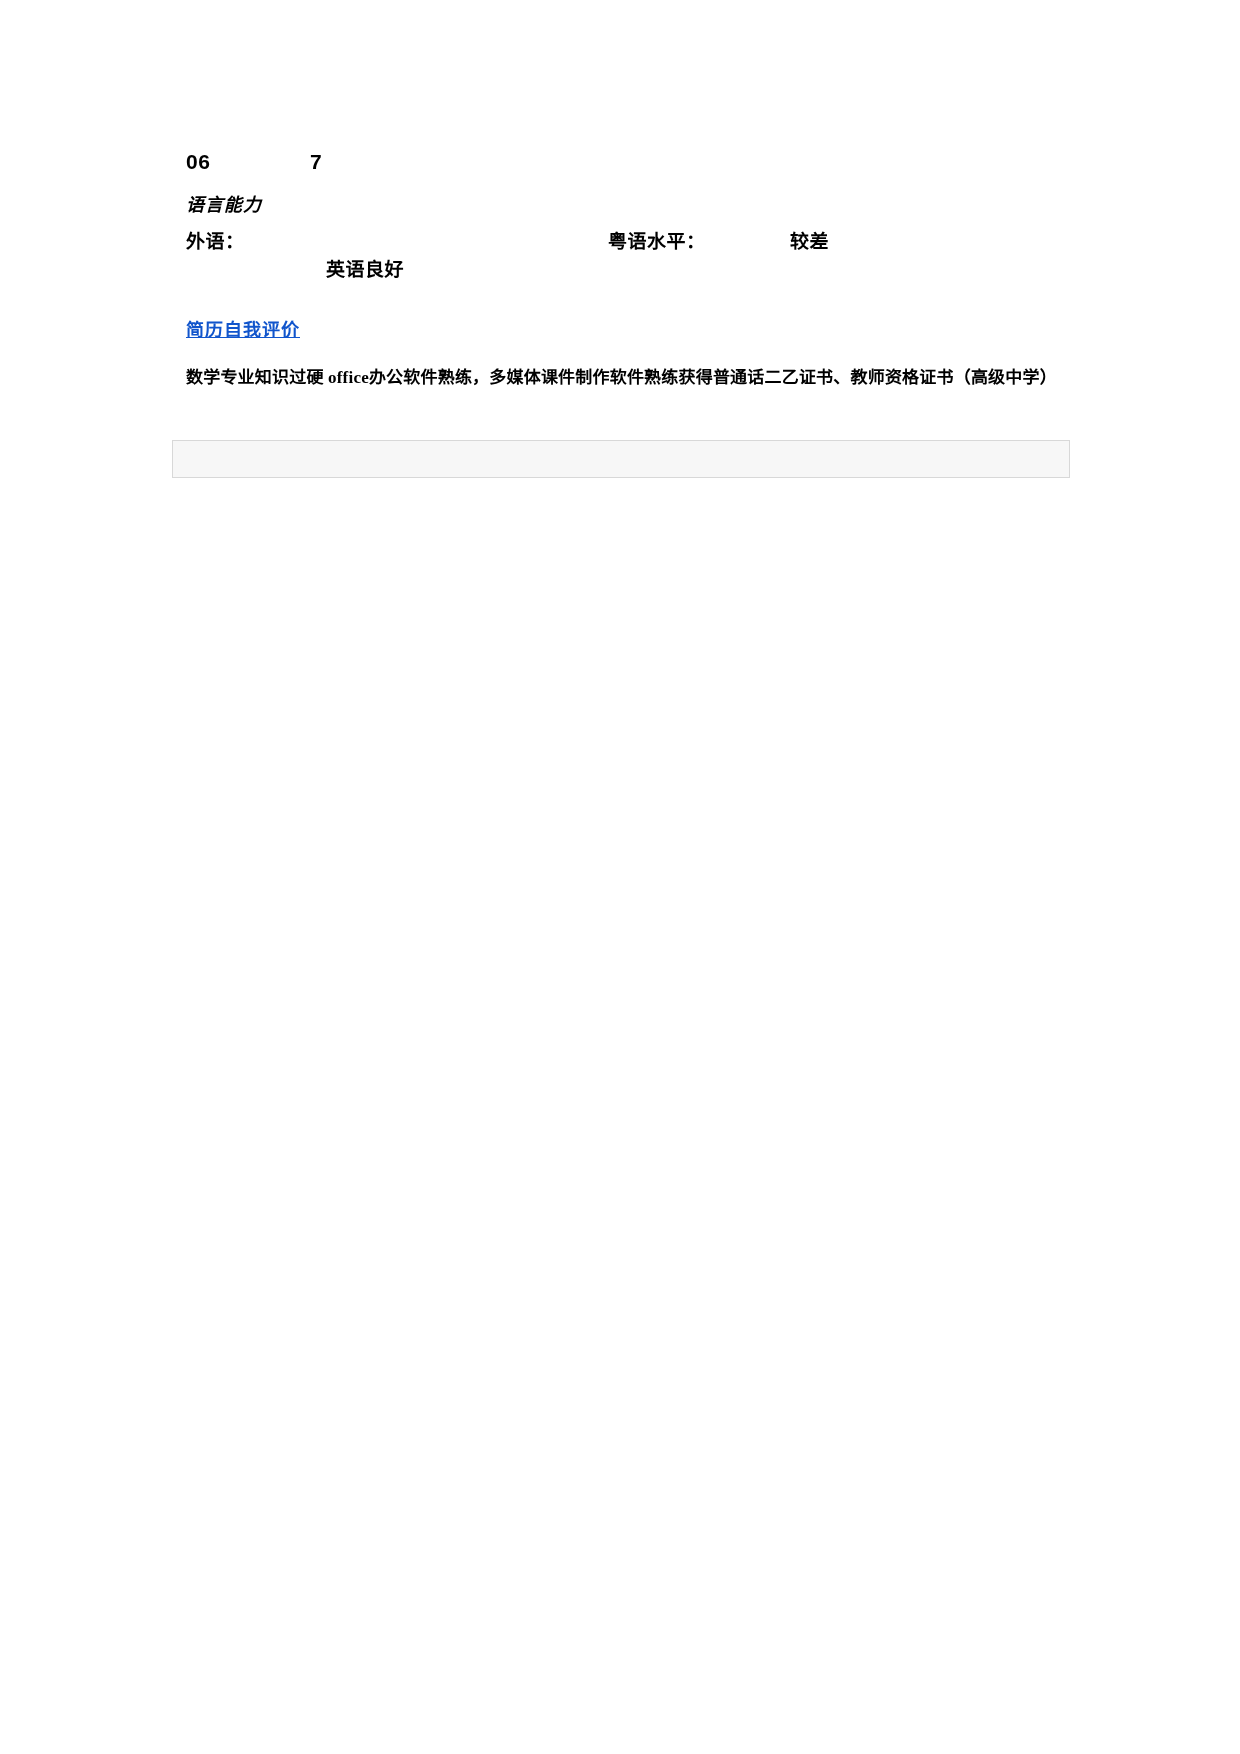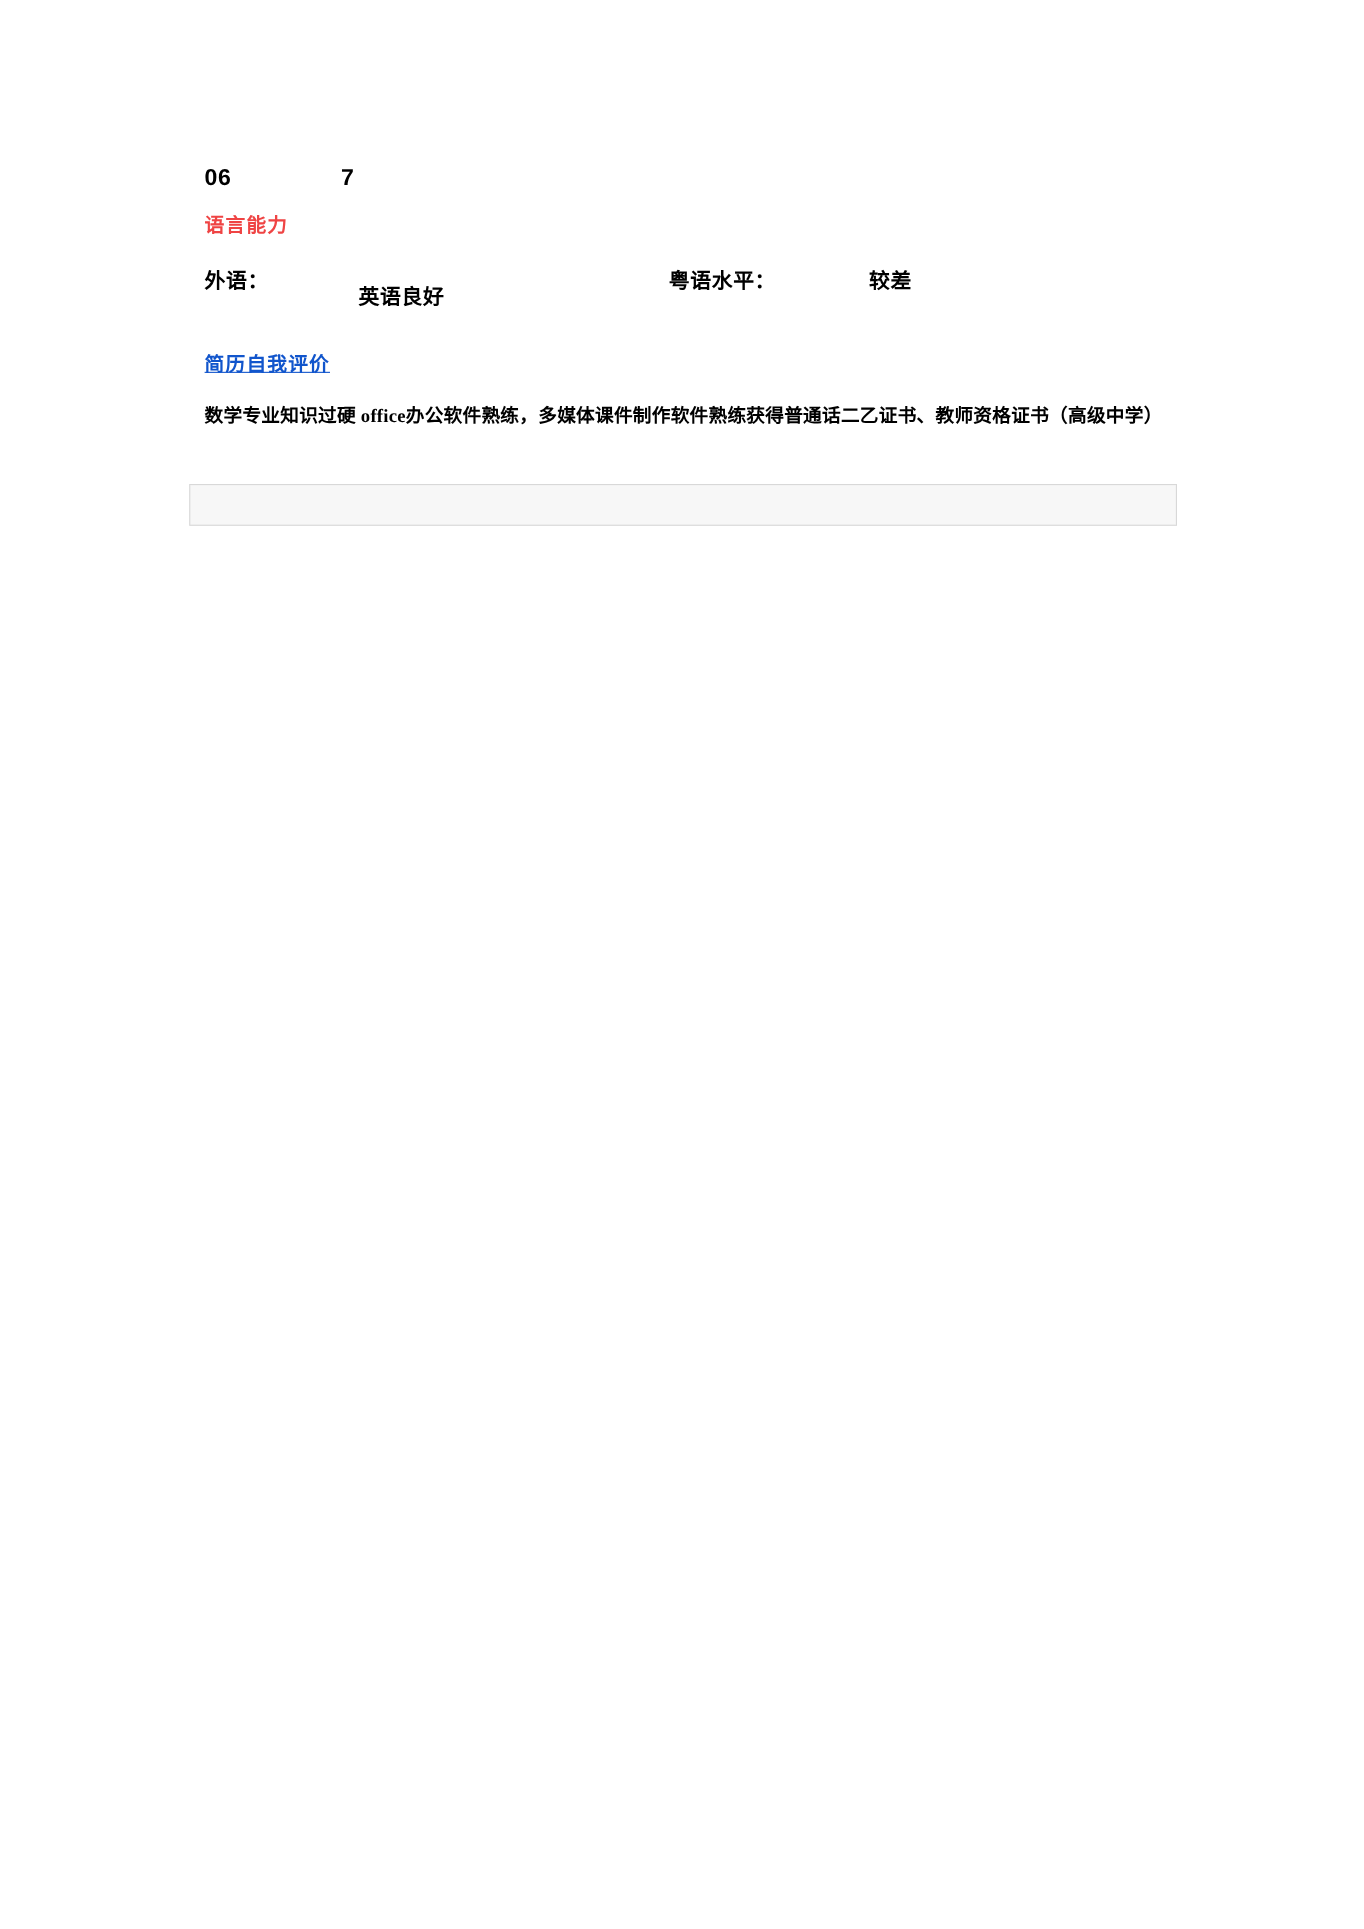--- a/index.html
+++ b/index.html
@@ -40,29 +40,30 @@
     letter-spacing: 0.5px;
     margin-bottom: 16px;
   }
   .num-row .n1 { width: 124px; }
   .num-row .n2 { }
 
   
   .section-title {
     font-size: 18px;
     font-weight: bold;
-    color: #ef4444;
+    color: #000000;
     letter-spacing: 1px;
     margin-bottom: 10px;
+    font-style: italic;
   }
 
   
   .lang-row {
     display: flex;
-    align-items: center;
+    align-items: flex-start;
     font-size: 19px;
     font-weight: bold;
     margin-bottom: 20px;
     letter-spacing: 0.5px;
   }
   .lang-row .label-a {
     width: 140px;
     flex: 0 0 140px;
   }
   .lang-row .value-a {

